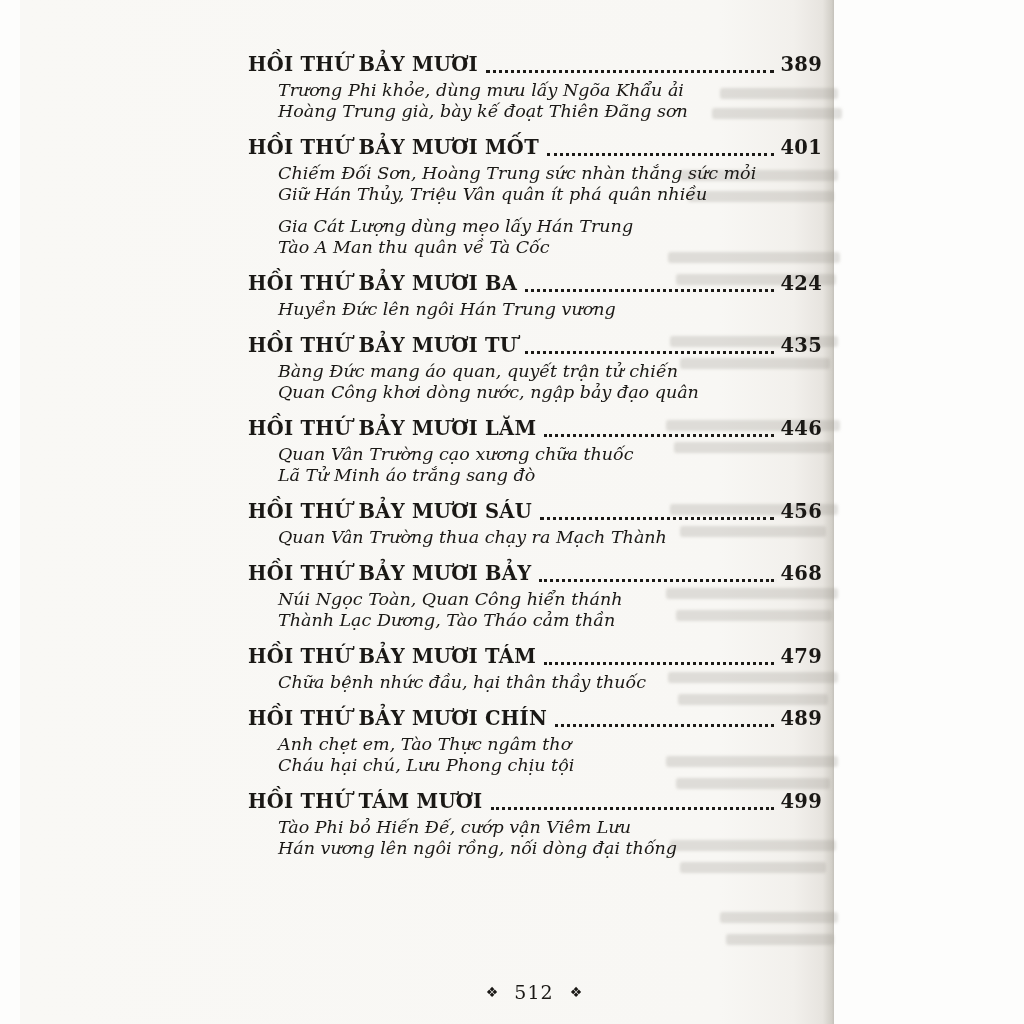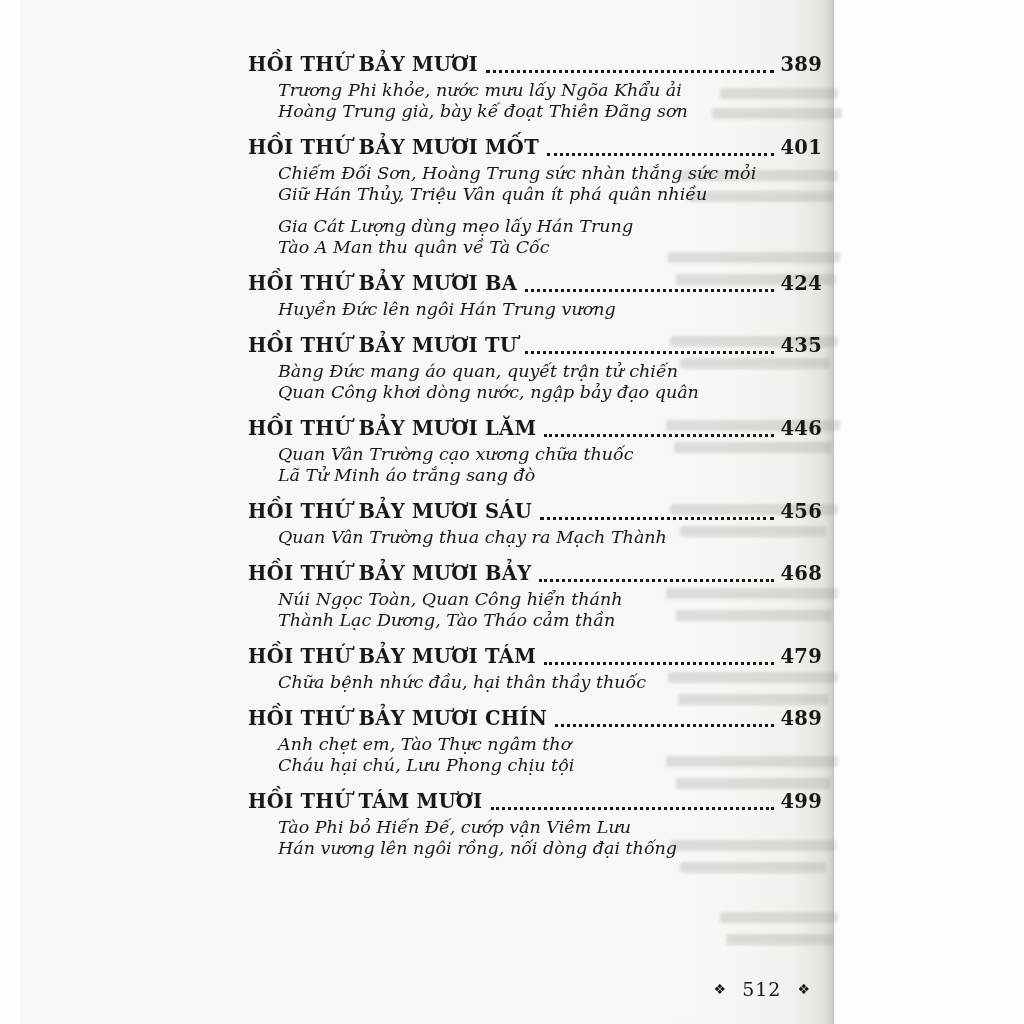--- a/index.html
+++ b/index.html
@@ -39,23 +39,23 @@
     min-width: 30px;
   }
   .page-no { flex: 0 0 auto; }
   .sub {
     padding-left: 30px;
     font-style: italic;
     font-size: 17.5px; line-height: 21px;
     white-space: nowrap;
   }
   .footer {
-    position: absolute; left: 216px; top: 974px; width: 574px;
-    text-align: right; color: #1a1815;
-    font-size: 19px; line-height: 30px;
+    position: absolute; left: 227px; top: 974px; width: 574px;
+    text-align: center; color: #1a1815;
+    font-size: 19px; line-height: 36px;
   }
   .footer .orn { font-size: 14px; vertical-align: 2px; }
   .footer .pgnum { margin: 0 10px; letter-spacing: 1px; }
   
   .ghost {
     position: absolute; height: 11px; border-radius: 3px;
     background: rgba(148, 144, 135, 0.26);
     filter: blur(1.6px);
   }
 </style>
@@ -88,21 +88,21 @@
         <div class="ghost" style="top: 912px; left: 700px; width: 118px;"></div>
         <div class="ghost" style="top: 934px; left: 706px; width: 108px;"></div>
       </div>
     <div class="toc" id="toc">
   <div class="entry">
     <div class="head">
       <span class="title">HỒI THỨ BẢY MƯƠI</span>
       <span class="leader"></span>
       <span class="page-no">389</span>
     </div>
-    <div class="sub sub1">Trương Phi khỏe, nước mưu lấy Ngõa Khẩu ải</div>
+    <div class="sub sub1">Trương Phi khỏe, dùng mưu lấy Ngõa Khẩu ải</div>
     <div class="sub sub2">Hoàng Trung già, bày kế đoạt Thiên Đãng sơn</div>
   </div>
 
   <div class="entry">
     <div class="head">
       <span class="title">HỒI THỨ BẢY MƯƠI MỐT</span>
       <span class="leader"></span>
       <span class="page-no">401</span>
     </div>
     <div class="sub sub1">Chiếm Đối Sơn, Hoàng Trung sức nhàn thắng sức mỏi</div>

